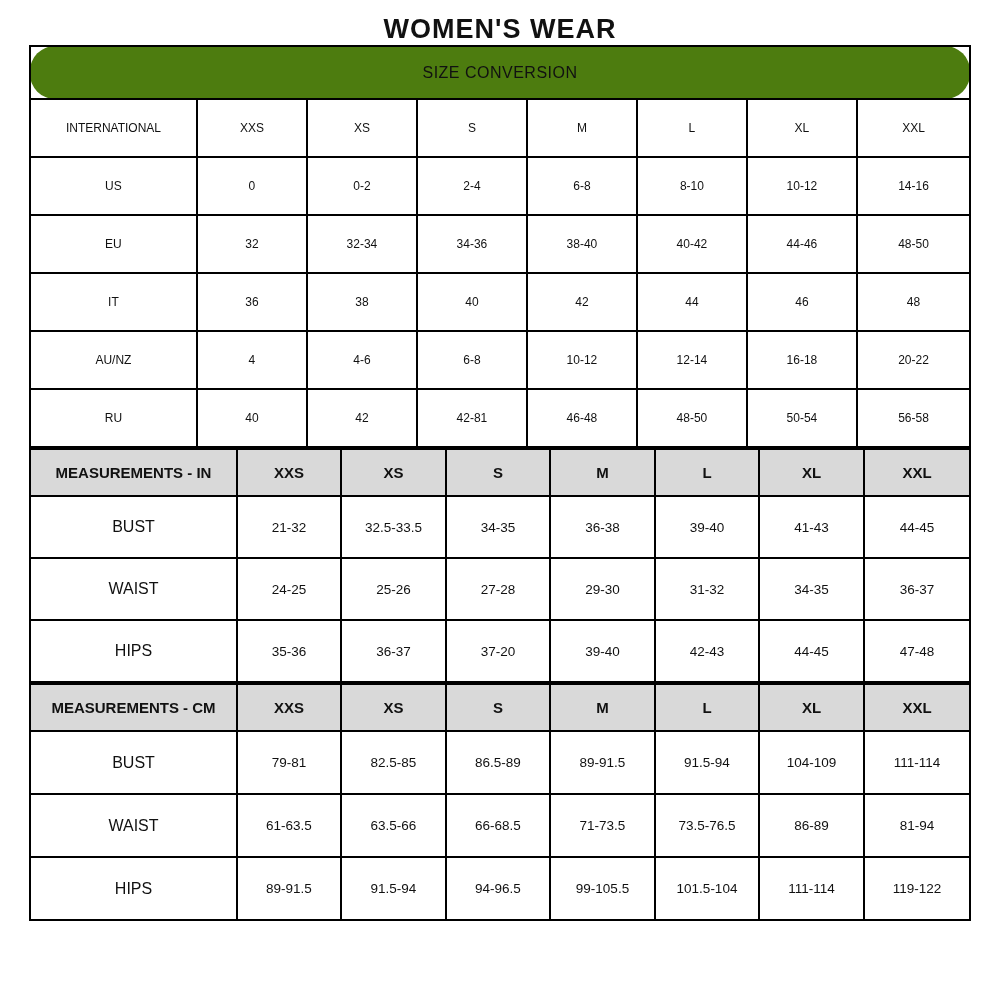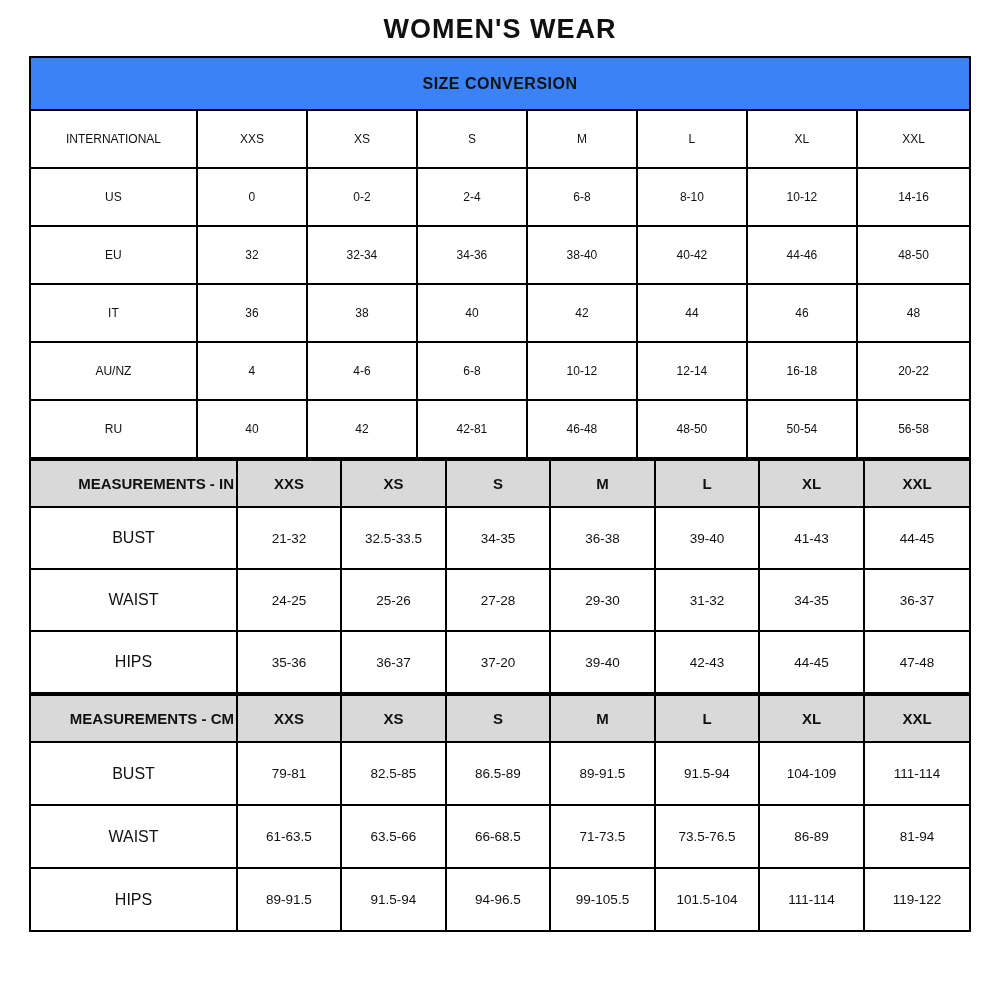--- a/index.html
+++ b/index.html
@@ -17,59 +17,59 @@
     box-sizing: border-box;
     padding-top: 13px;
     overflow: hidden;
   }
   .page-title {
     text-align: center;
     font-size: 27px;
     font-weight: 700;
     letter-spacing: 1px;
     line-height: 32px;
-    margin-bottom: 11px;
   }
   table.tbl {
     border-collapse: collapse;
     table-layout: fixed;
     width: 940px;
     margin: 0 auto;
   }
   table.tbl td {
     border: 2px solid #000000;
     text-align: center;
     vertical-align: middle;
     padding: 0 2px;
     overflow: hidden;
     white-space: nowrap;
   }
   
   .t1 { margin-bottom: 12px; }
   .t1 td { font-size: 12px; height: 56px; }
   .t1 td.tbl-title {
-    background: #3b82f6;
-    font-weight: 700;
+    background: #4d7c0f;
+    font-weight: 400;
     letter-spacing: 0.5px;
     height: 51px;
     font-size: 16px;
+    border-radius: 25px;
   }
   
   .t2, .t3 { margin-bottom: 12px; }
   .t2 td, .t3 td { font-size: 13.5px; }
   .t2 tr.data-row td, .t3 tr.data-row td { height: 60px; }
   .t3 tr.data-row td { height: 61px; }
   .t2 tr.head-row td, .t3 tr.head-row td {
     background: #d9d9d9;
     font-weight: 700;
     height: 45px;
     font-size: 15px;
   }
   .t2 td.row-label, .t3 td.row-label { font-size: 16px; }
-  .t2 tr.head-row td.row-label, .t3 tr.head-row td.row-label { font-size: 15px; text-align: right; }
+  .t2 tr.head-row td.row-label, .t3 tr.head-row td.row-label { font-size: 15px; }
 </style>
 </head>
 <body>
 
 <div class="page">
 
   <div class="page-title">WOMEN'S WEAR</div>
 
   <table class="tbl t1">
     <colgroup>

